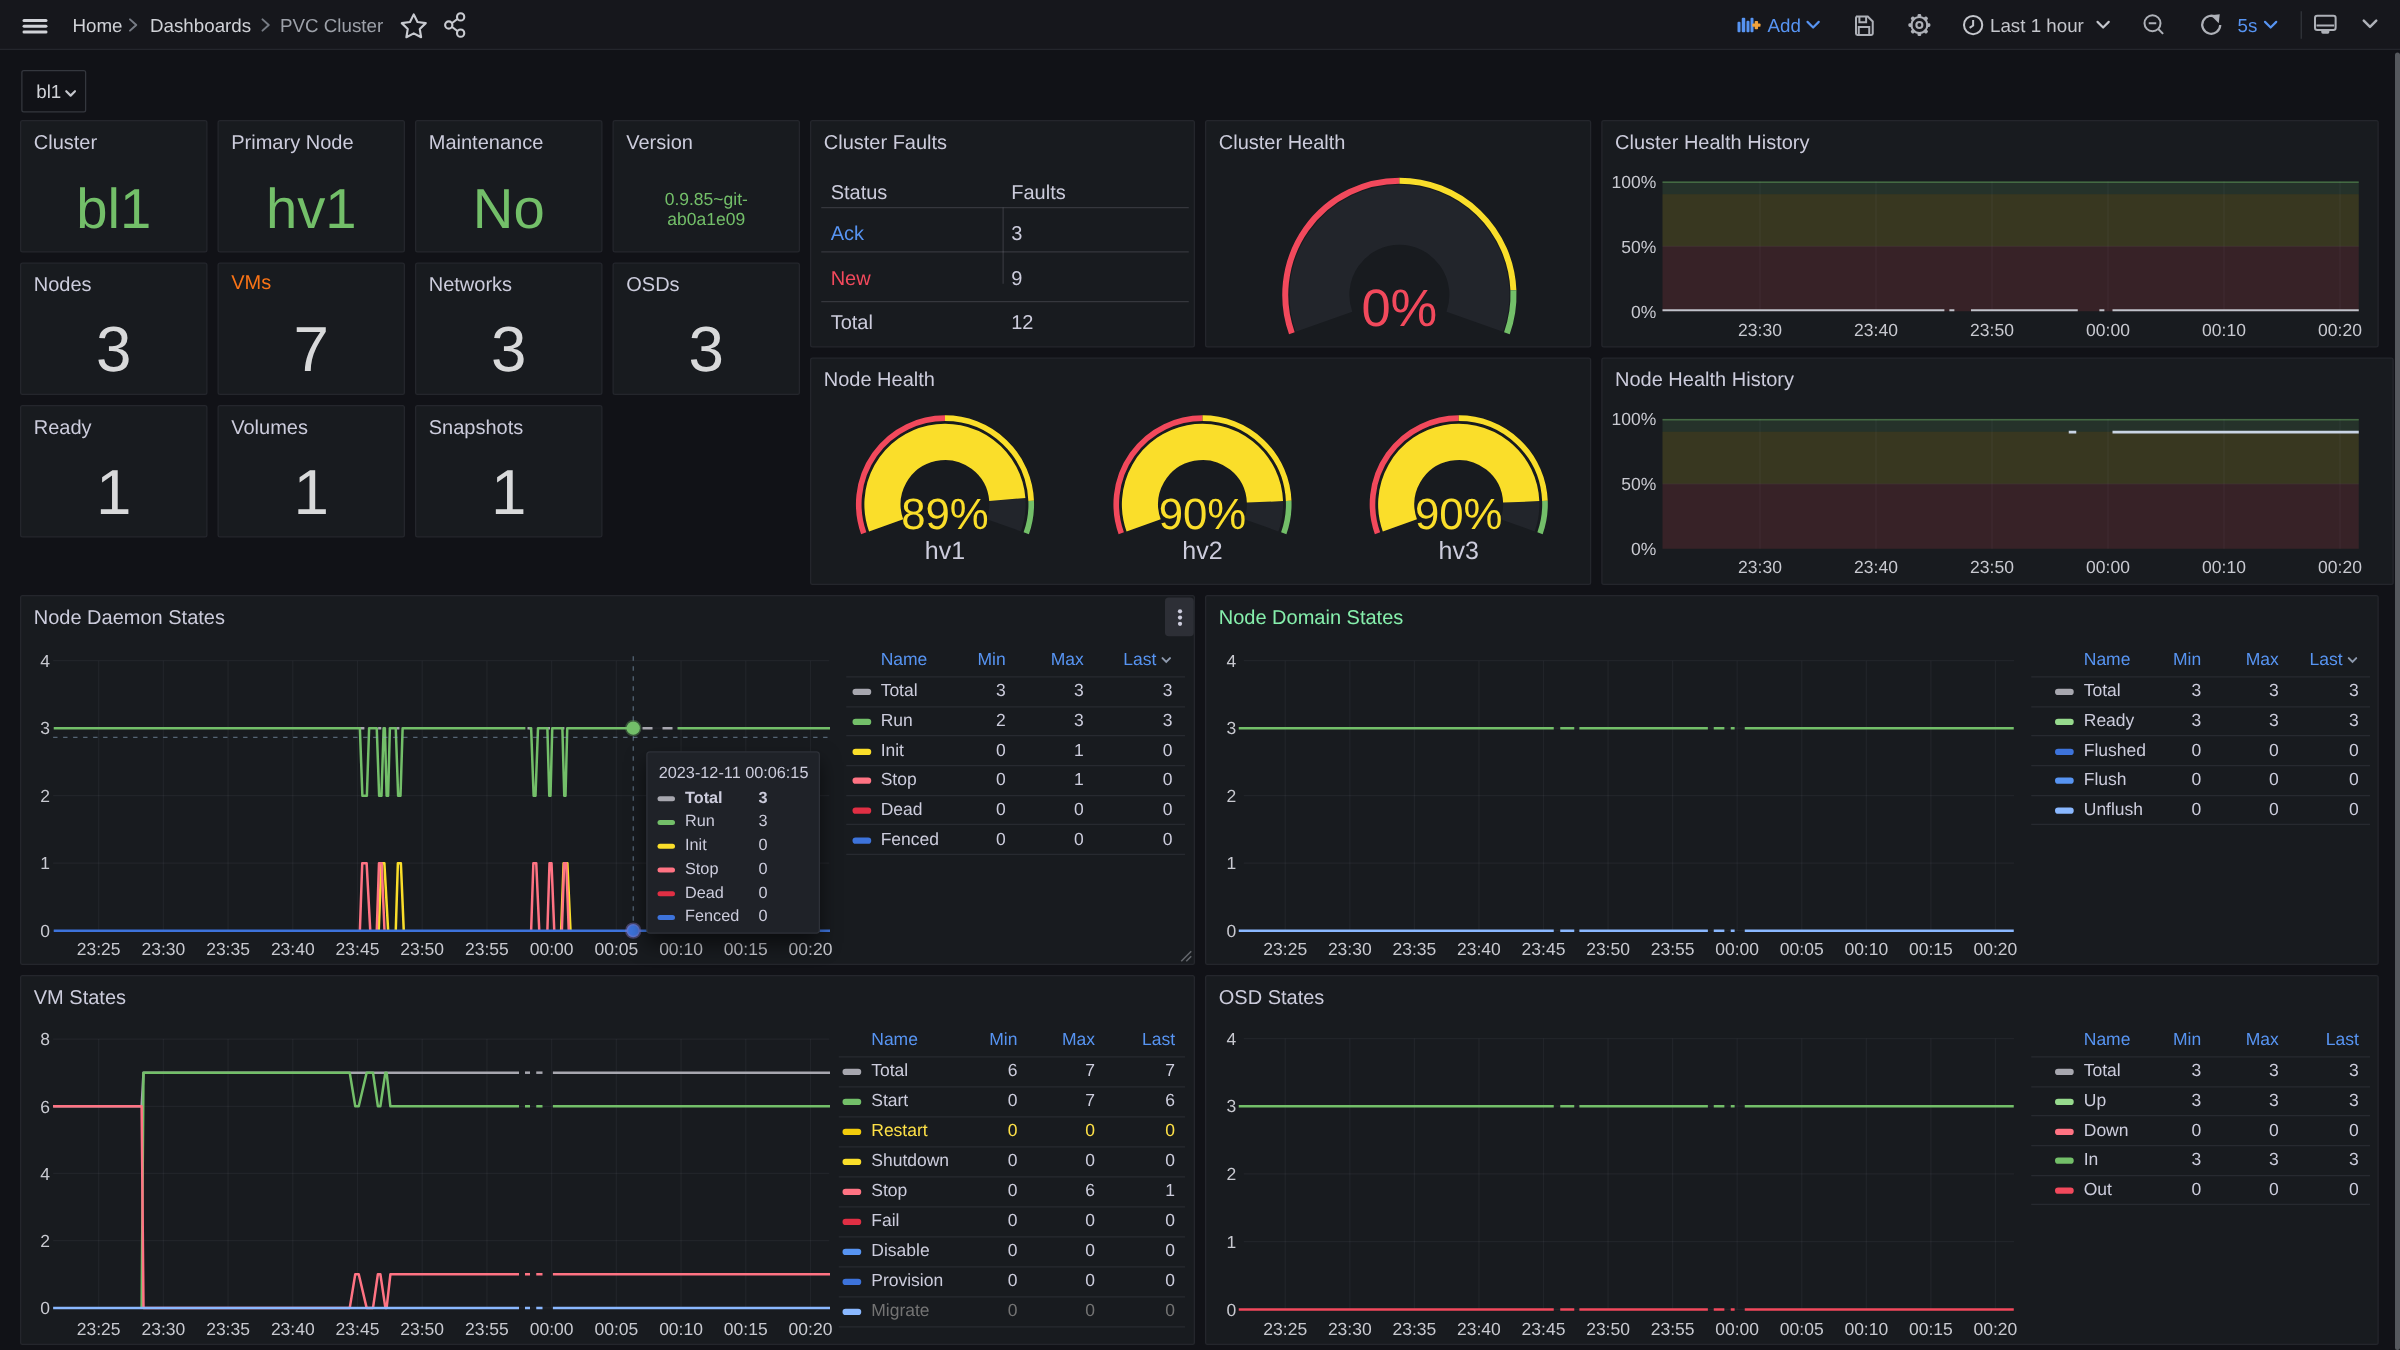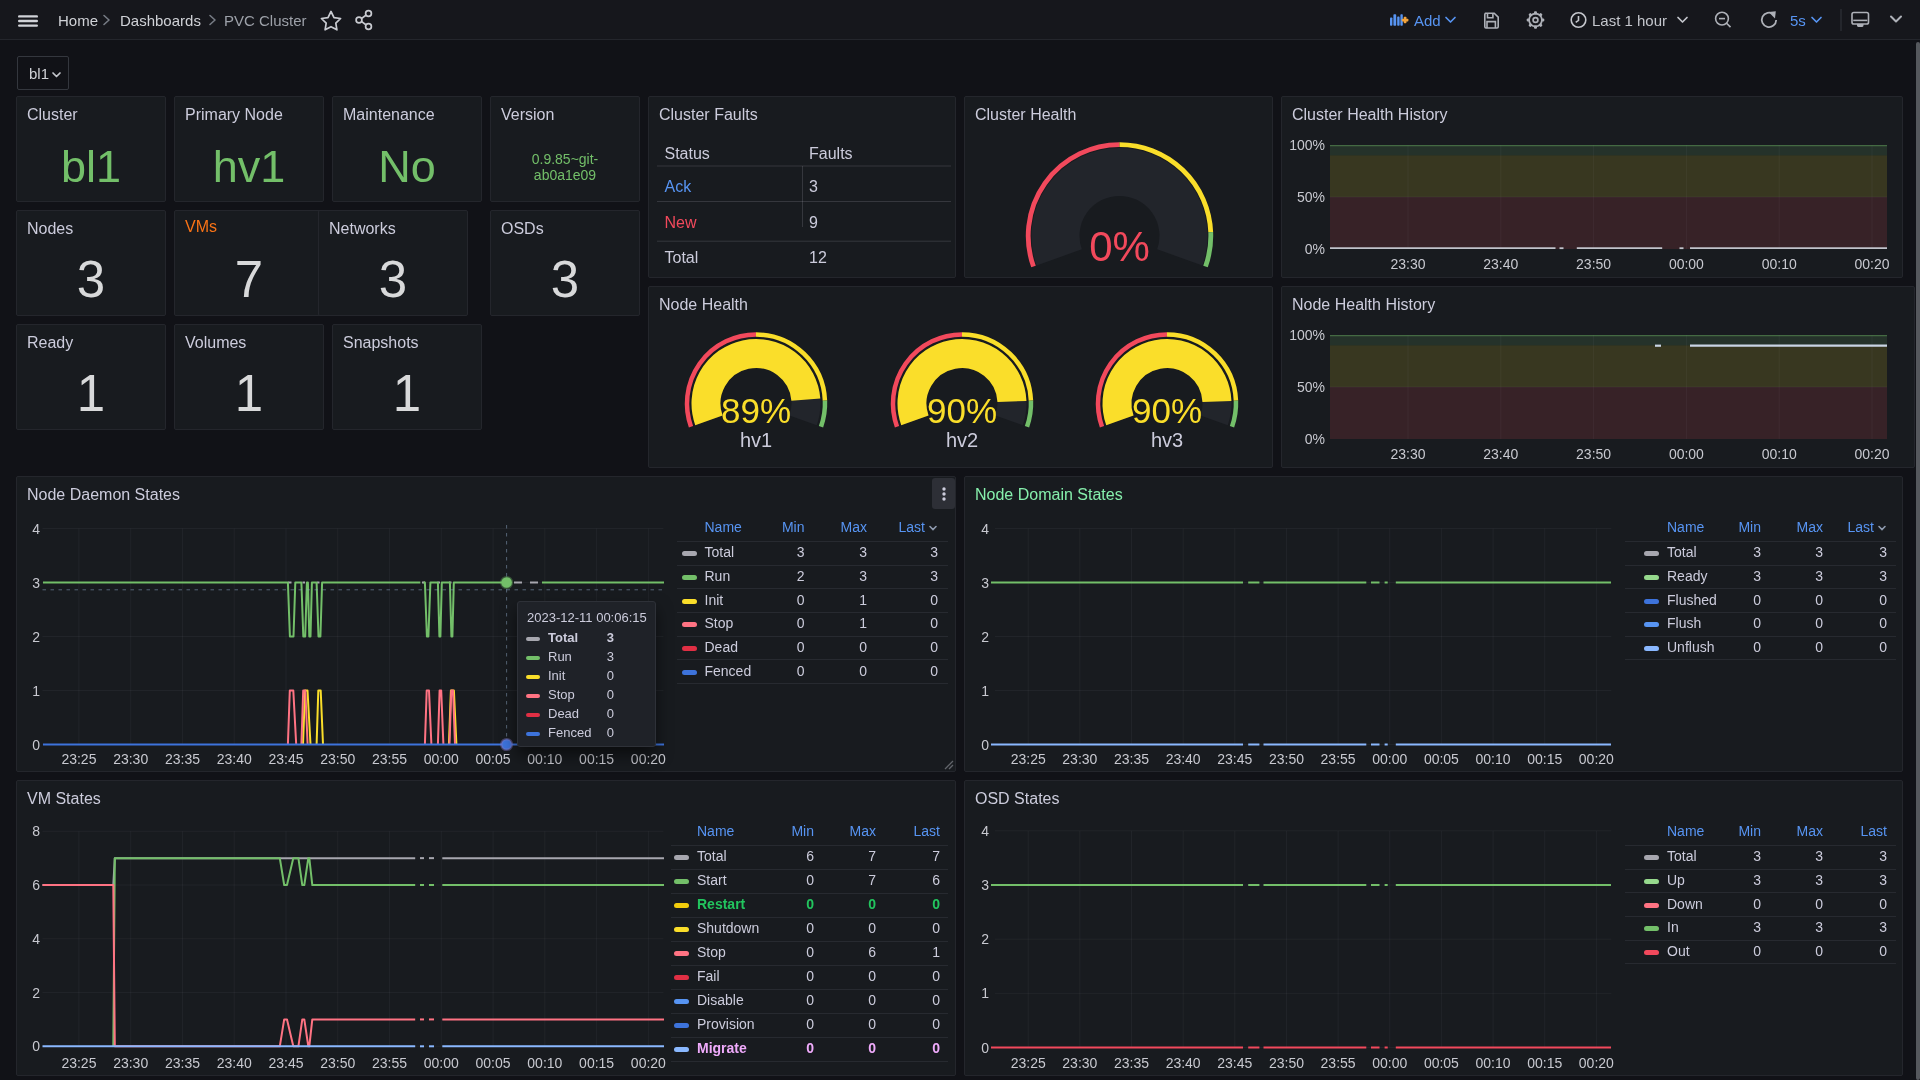--- a/index.html
+++ b/index.html
@@ -105,21 +105,21 @@
     <div style="position:absolute;left:0;right:0;top:53.5px;text-align:center;font-size:14px;font-weight:500;color:#73bf69;line-height:16px">0.9.85~git-<br>ab0a1e09</div>
   </div>
 <div class="panel" style="left:16px;top:210px;width:150px;height:106px">
     <div style="position:absolute;left:10px;top:7px;font-size:16px;line-height:21px;color:#ccccdc;font-weight:500;white-space:nowrap">Nodes</div>
     <div style="position:absolute;left:0;right:0;top:41px;text-align:center;font-size:51px;font-weight:500;color:#d8d9da;line-height:55px">3</div>
   </div>
 <div class="panel" style="left:174px;top:210px;width:150px;height:106px">
     <div style="position:absolute;left:10px;top:5px;font-size:16px;line-height:21px;color:#f97316;font-weight:500;white-space:nowrap">VMs</div>
     <div style="position:absolute;left:0;right:0;top:41px;text-align:center;font-size:51px;font-weight:500;color:#d8d9da;line-height:55px">7</div>
   </div>
-<div class="panel" style="left:318px;top:210px;width:150px;height:106px">
+<div class="panel" style="left:332px;top:210px;width:150px;height:106px">
     <div style="position:absolute;left:10px;top:7px;font-size:16px;line-height:21px;color:#ccccdc;font-weight:500;white-space:nowrap">Networks</div>
     <div style="position:absolute;left:0;right:0;top:41px;text-align:center;font-size:51px;font-weight:500;color:#d8d9da;line-height:55px">3</div>
   </div>
 <div class="panel" style="left:490px;top:210px;width:150px;height:106px">
     <div style="position:absolute;left:10px;top:7px;font-size:16px;line-height:21px;color:#ccccdc;font-weight:500;white-space:nowrap">OSDs</div>
     <div style="position:absolute;left:0;right:0;top:41px;text-align:center;font-size:51px;font-weight:500;color:#d8d9da;line-height:55px">3</div>
   </div>
 <div class="panel" style="left:16px;top:324px;width:150px;height:106px">
     <div style="position:absolute;left:10px;top:7px;font-size:16px;line-height:21px;color:#ccccdc;font-weight:500;white-space:nowrap">Ready</div>
     <div style="position:absolute;left:0;right:0;top:41px;text-align:center;font-size:51px;font-weight:500;color:#d8d9da;line-height:55px">1</div>
@@ -554,21 +554,21 @@
         <span style="position:absolute;left:145px;width:60px;text-align:right;top:2.5px">7</span>
         <span style="position:absolute;left:209px;width:60px;text-align:right;top:2.5px">7</span>
       </div>
       <div style="position:relative;height:24.05px;border-top:1px solid rgba(204,204,220,0.09);color:#ccccdc;font-weight:400">
         <span style="position:absolute;left:3px;top:9.5px;width:15px;height:5px;border-radius:3px;background:#73bf69"></span>
         <span style="position:absolute;left:26px;top:2.5px">Start</span>
         <span style="position:absolute;left:83px;width:60px;text-align:right;top:2.5px">0</span>
         <span style="position:absolute;left:145px;width:60px;text-align:right;top:2.5px">7</span>
         <span style="position:absolute;left:209px;width:60px;text-align:right;top:2.5px">6</span>
       </div>
-      <div style="position:relative;height:24.05px;border-top:1px solid rgba(204,204,220,0.09);color:#22c55e;font-weight:700">
+      <div style="position:relative;height:24.05px;border-top:1px solid rgba(204,204,220,0.09);color:#fde047;font-weight:400">
         <span style="position:absolute;left:3px;top:9.5px;width:15px;height:5px;border-radius:3px;background:#f2cc0c"></span>
         <span style="position:absolute;left:26px;top:2.5px">Restart</span>
         <span style="position:absolute;left:83px;width:60px;text-align:right;top:2.5px">0</span>
         <span style="position:absolute;left:145px;width:60px;text-align:right;top:2.5px">0</span>
         <span style="position:absolute;left:209px;width:60px;text-align:right;top:2.5px">0</span>
       </div>
       <div style="position:relative;height:24.05px;border-top:1px solid rgba(204,204,220,0.09);color:#ccccdc;font-weight:400">
         <span style="position:absolute;left:3px;top:9.5px;width:15px;height:5px;border-radius:3px;background:#fade2a"></span>
         <span style="position:absolute;left:26px;top:2.5px">Shutdown</span>
         <span style="position:absolute;left:83px;width:60px;text-align:right;top:2.5px">0</span>
@@ -596,21 +596,21 @@
         <span style="position:absolute;left:145px;width:60px;text-align:right;top:2.5px">0</span>
         <span style="position:absolute;left:209px;width:60px;text-align:right;top:2.5px">0</span>
       </div>
       <div style="position:relative;height:24.05px;border-top:1px solid rgba(204,204,220,0.09);color:#ccccdc;font-weight:400">
         <span style="position:absolute;left:3px;top:9.5px;width:15px;height:5px;border-radius:3px;background:#3d73db"></span>
         <span style="position:absolute;left:26px;top:2.5px">Provision</span>
         <span style="position:absolute;left:83px;width:60px;text-align:right;top:2.5px">0</span>
         <span style="position:absolute;left:145px;width:60px;text-align:right;top:2.5px">0</span>
         <span style="position:absolute;left:209px;width:60px;text-align:right;top:2.5px">0</span>
       </div>
-      <div style="position:relative;height:24.05px;border-top:1px solid rgba(204,204,220,0.09);color:#f0abfc;font-weight:700">
+      <div style="position:relative;height:24.05px;border-top:1px solid rgba(204,204,220,0.09);color:#737373;font-weight:400">
         <span style="position:absolute;left:3px;top:9.5px;width:15px;height:5px;border-radius:3px;background:#8ab8ff"></span>
         <span style="position:absolute;left:26px;top:2.5px">Migrate</span>
         <span style="position:absolute;left:83px;width:60px;text-align:right;top:2.5px">0</span>
         <span style="position:absolute;left:145px;width:60px;text-align:right;top:2.5px">0</span>
         <span style="position:absolute;left:209px;width:60px;text-align:right;top:2.5px">0</span>
       </div>
       <div style="border-top:1px solid rgba(204,204,220,0.09)"></div>
     </div>
   </div>
 <div class="panel" style="left:964px;top:780px;width:939px;height:296px">

